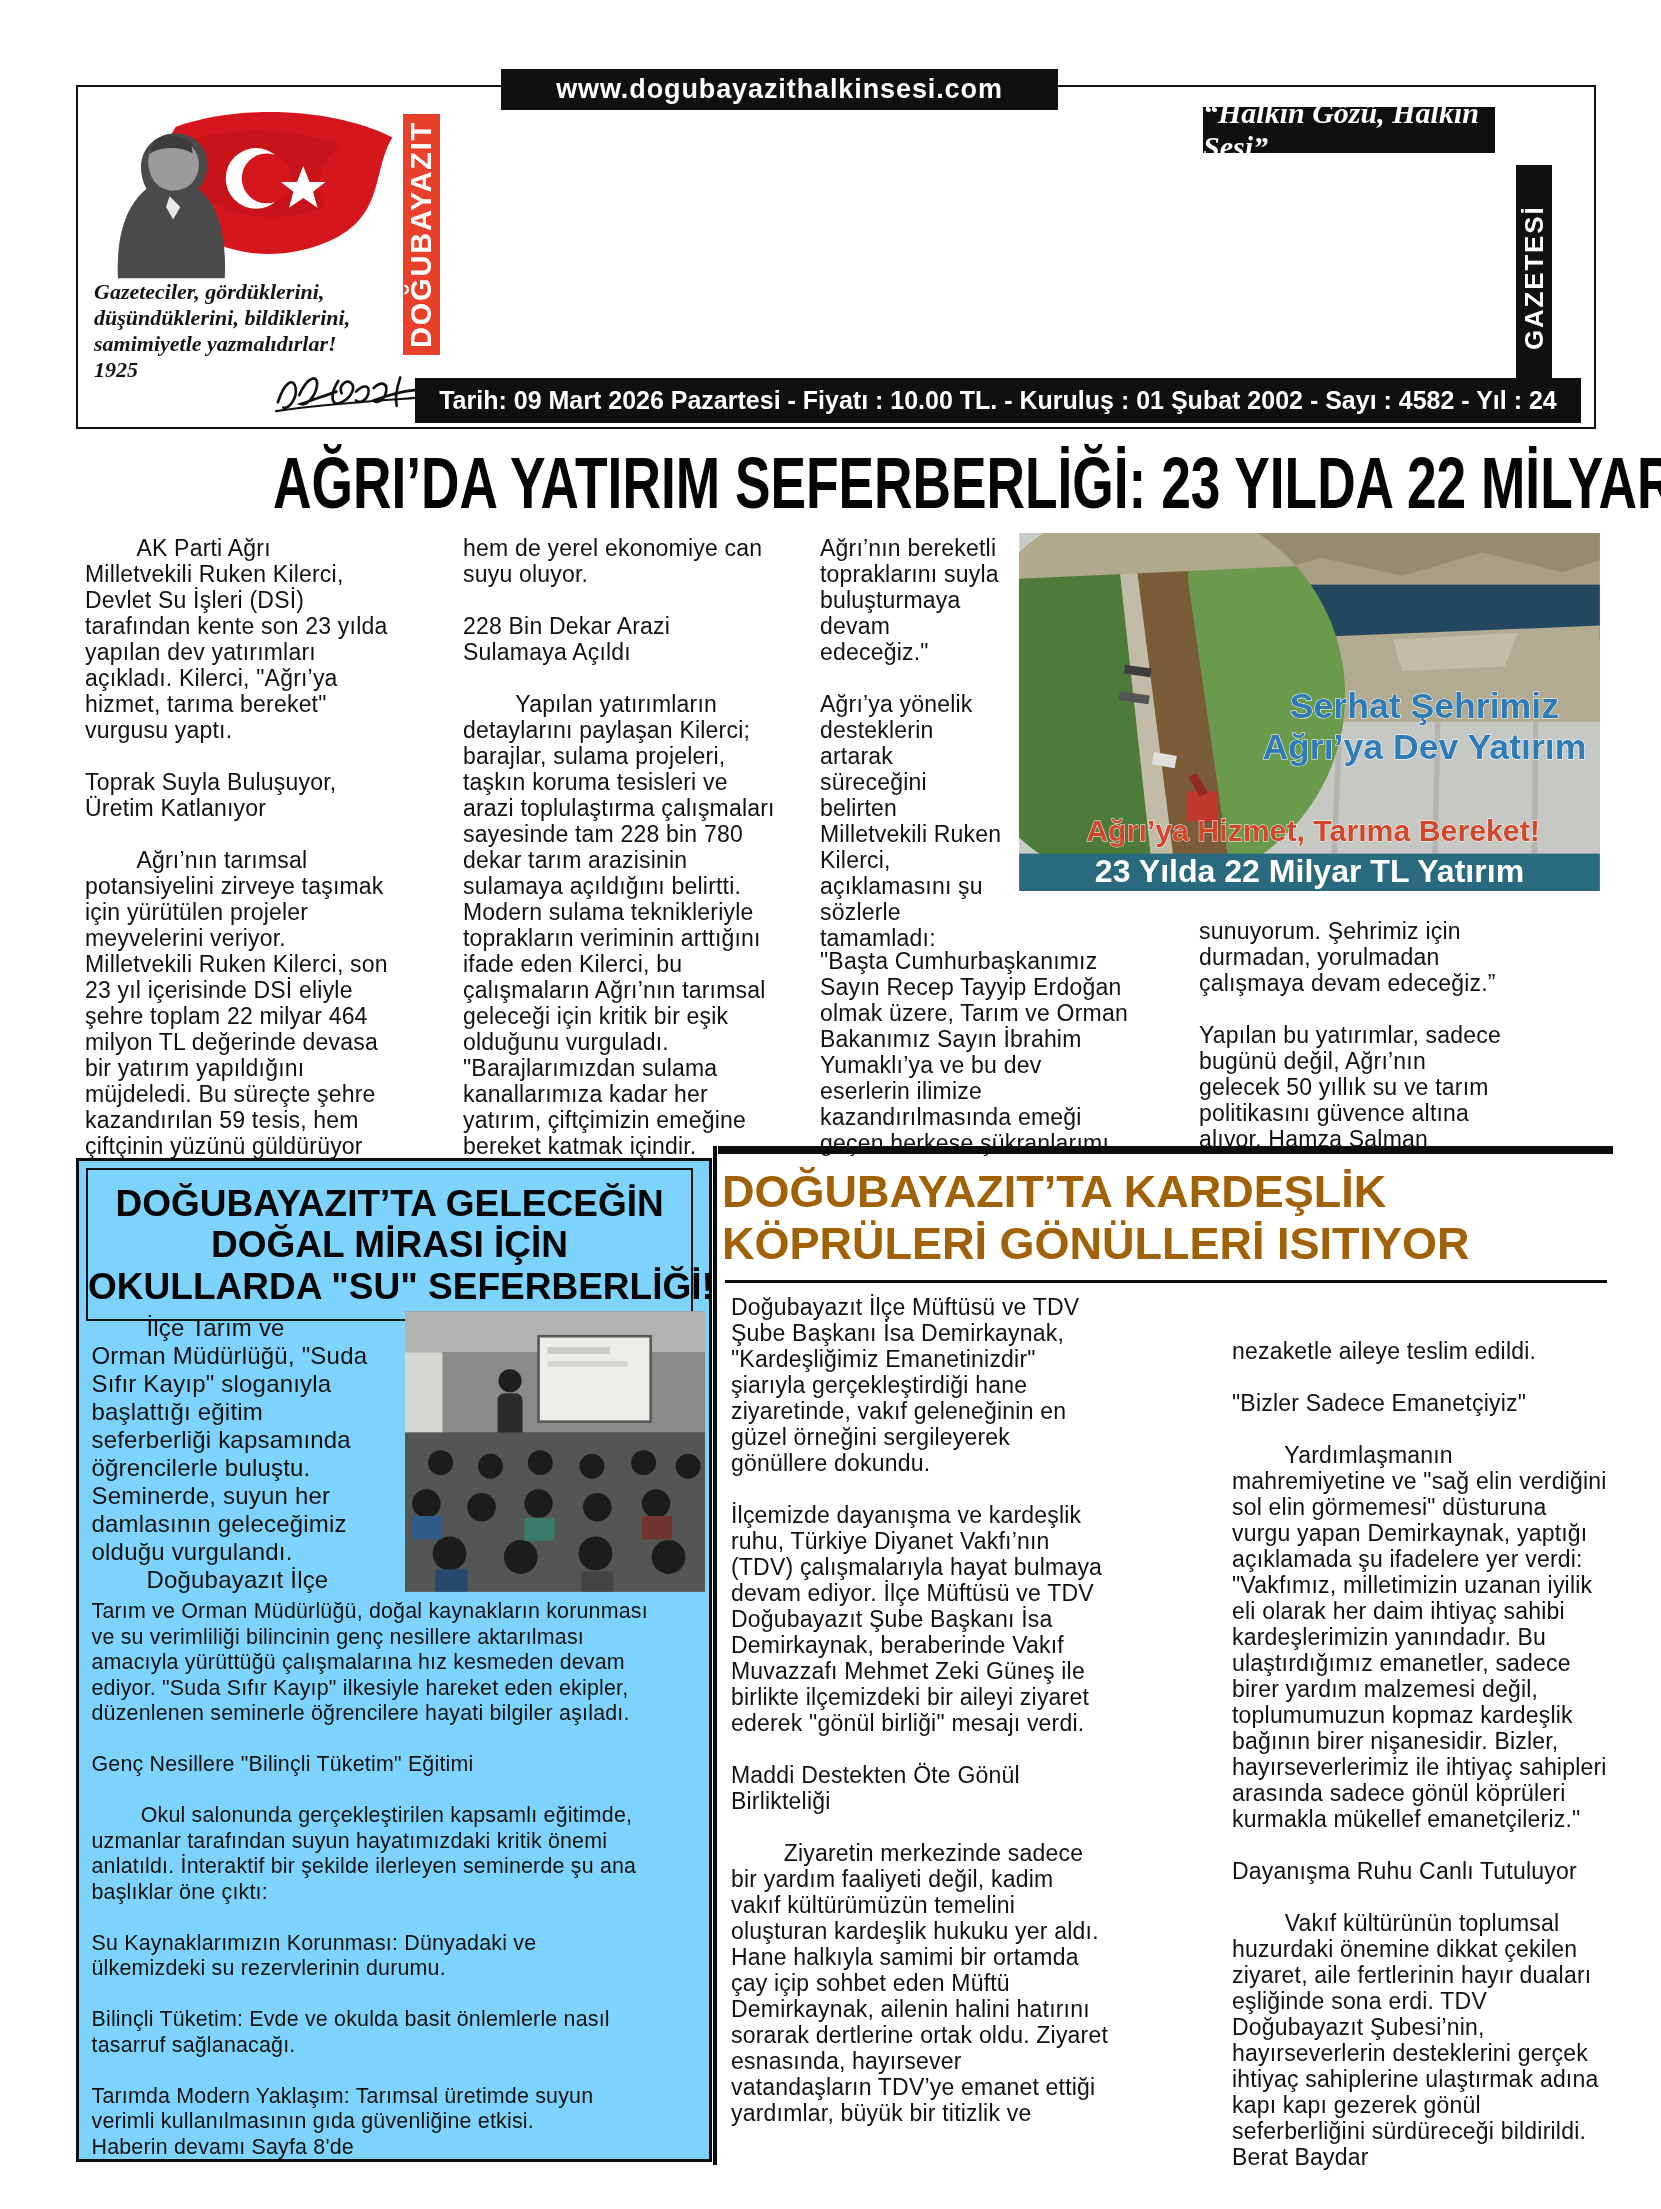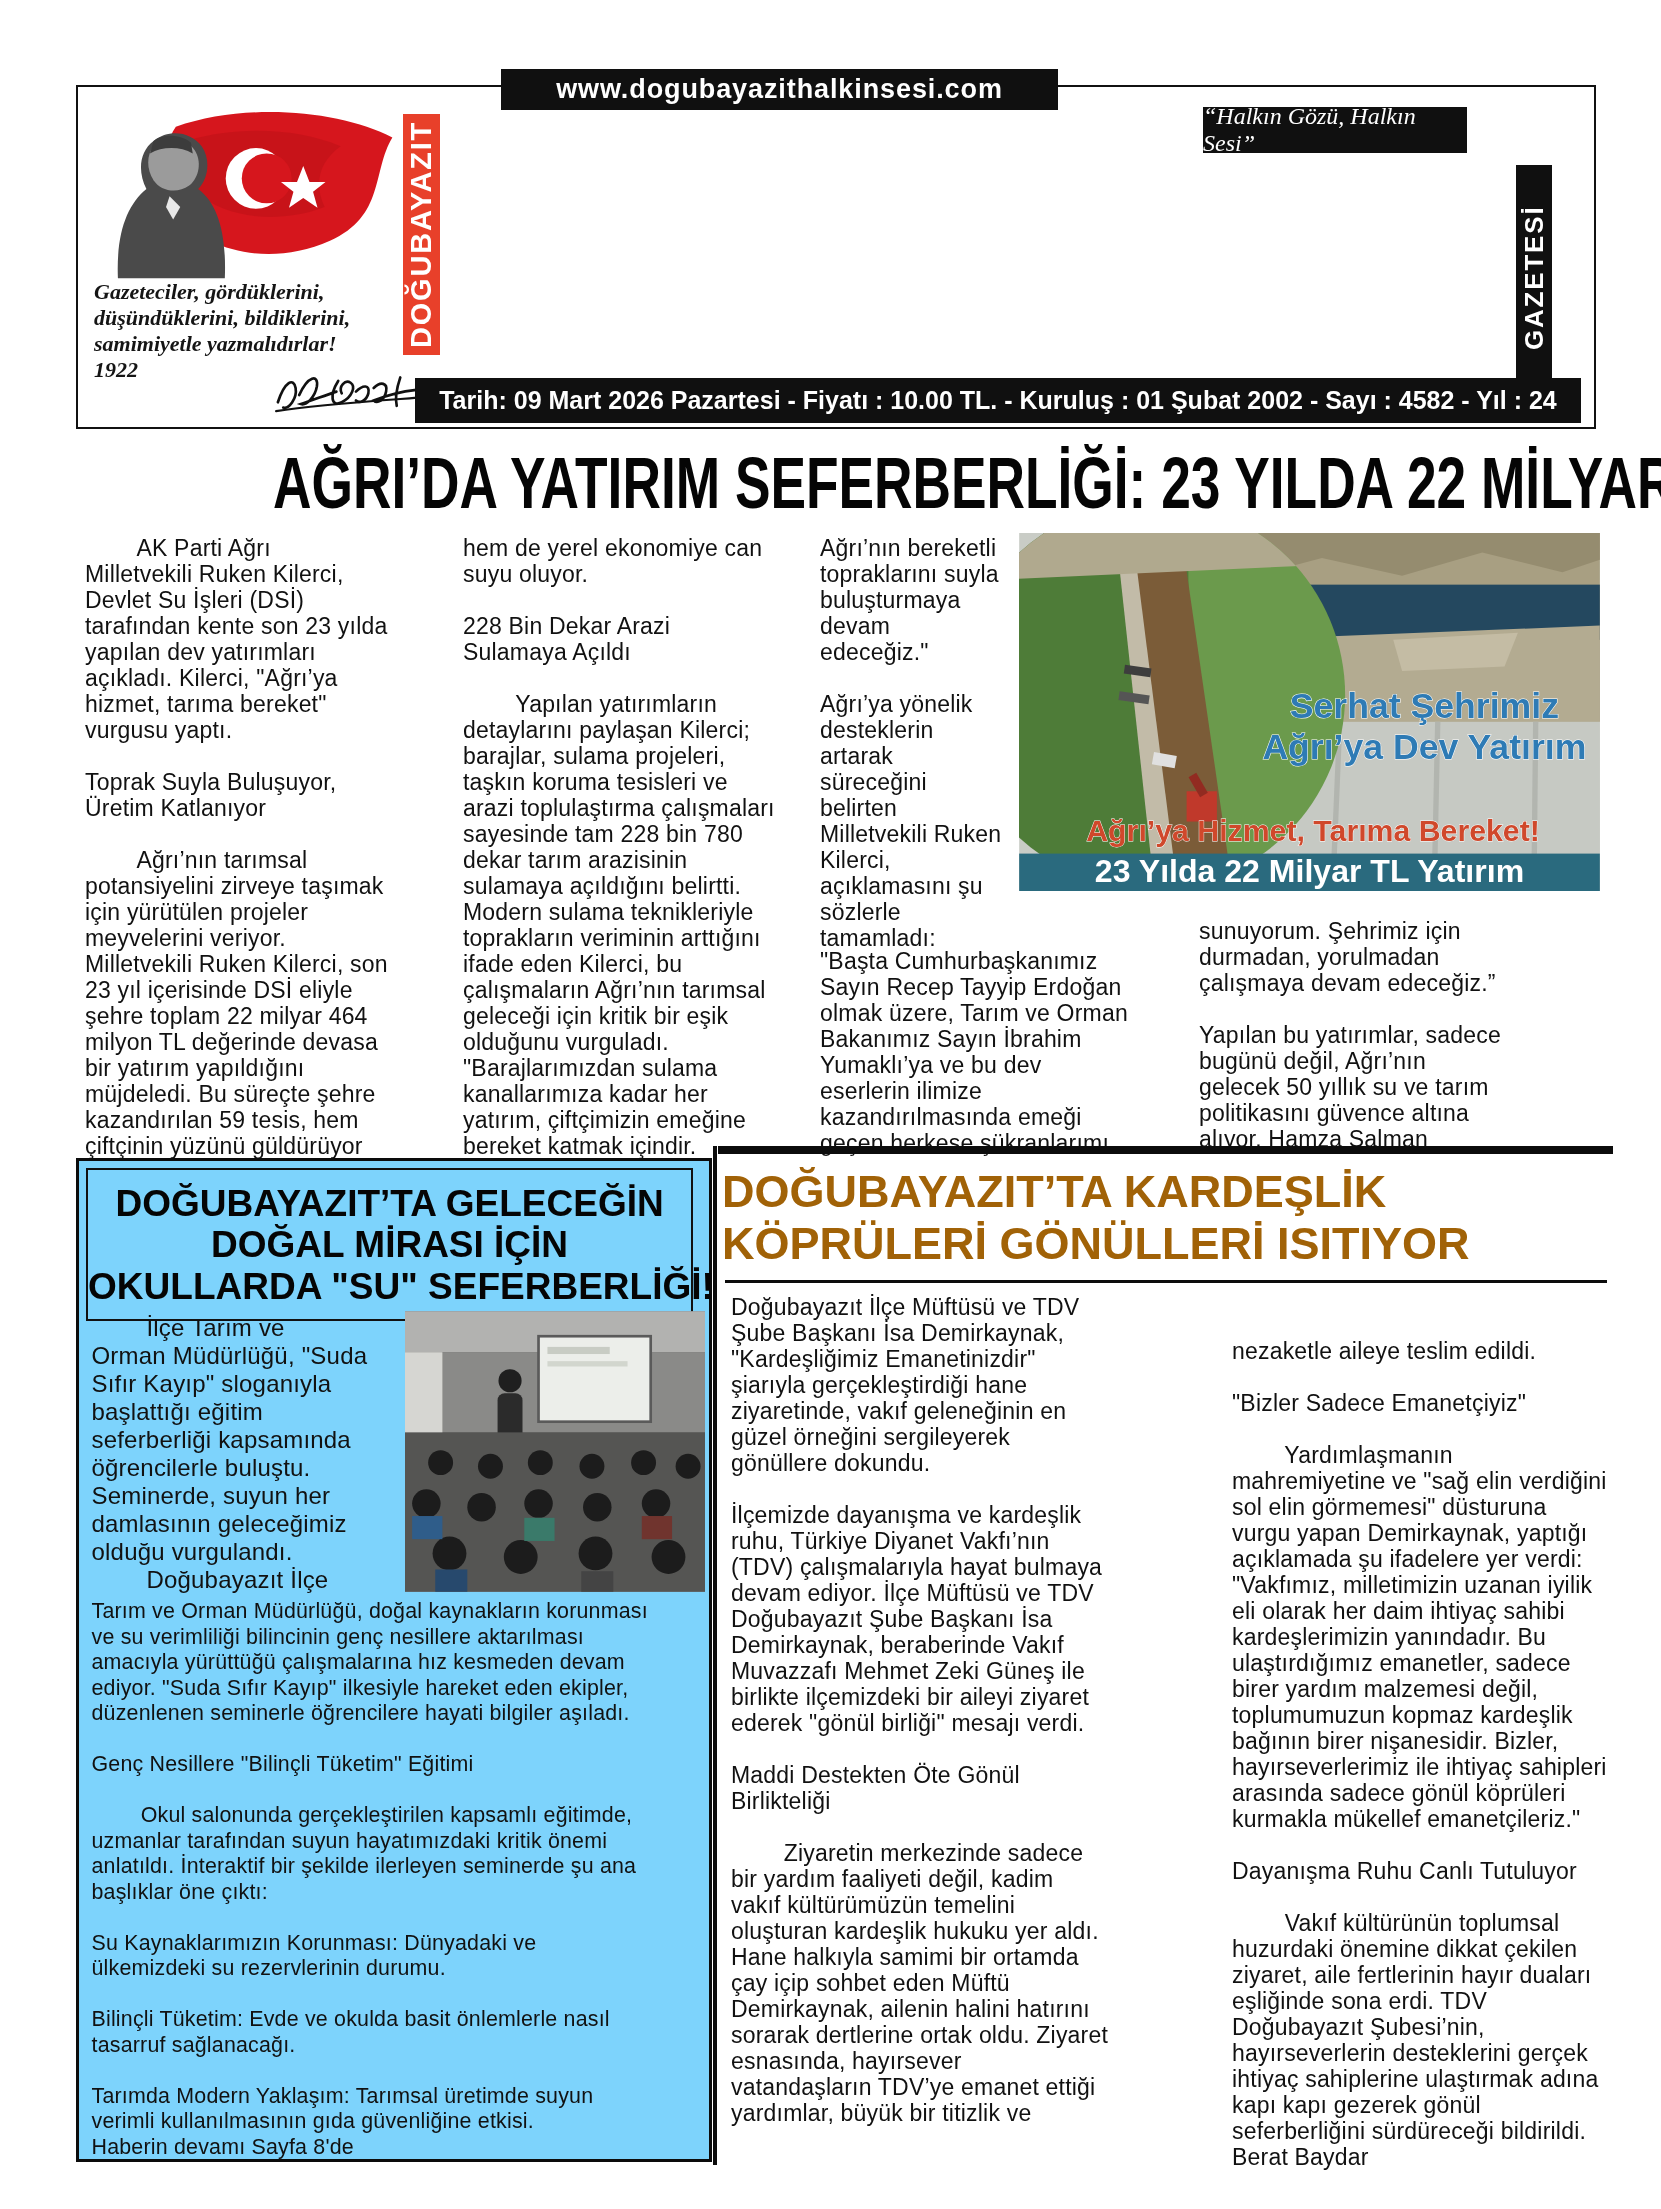--- a/index.html
+++ b/index.html
@@ -4,22 +4,22 @@
 <style>
   html,body{margin:0;padding:0;background:#ffffff;}
   .page{position:relative;width:1661px;height:2210px;background:#ffffff;overflow:hidden;
         font-family:"Liberation Sans",sans-serif;color:#0a0a0a;}
   .abs{position:absolute;}
   .pre{white-space:pre;}
   
   .masthead{left:76px;top:85px;width:1516px;height:340px;border:2.7px solid #111;background:#fff;}
   .bar{background:#101010;color:#fff;display:flex;align-items:center;justify-content:center;}
   .url-bar{left:423px;top:-18px;width:557px;height:41px;font-weight:bold;font-size:27px;letter-spacing:0.9px;}
-  .slogan-bar{left:1125px;top:19.6px;width:264px;height:46px;font-family:"Liberation Serif",serif;
-              font-style:italic;font-weight:normal;font-size:24px;}
+  .slogan-bar{left:1125px;top:19.6px;width:292px;height:46px;font-family:"Liberation Serif",serif;
+              font-style:italic;font-weight:bold;font-size:30px;}
   .date-bar{left:337px;top:291px;width:1166px;height:45px;font-weight:bold;font-size:25px;}
   .quote{left:16px;top:192px;width:321px;font-family:"Liberation Serif",serif;font-style:italic;
          font-weight:bold;font-size:22px;line-height:1.18;color:#151515;}
   .vstrip{display:flex;align-items:center;justify-content:center;writing-mode:vertical-rl;
           transform:rotate(180deg);font-weight:bold;color:#fff;}
   .city-strip{left:325px;top:27px;width:37px;height:241px;background:#e8402a;font-size:29px;letter-spacing:1.8px;}
   .gaz-strip{left:1438px;top:78px;width:36px;height:225px;background:#101010;font-size:26px;letter-spacing:1.8px;}
   .logotype{left:372px;top:32px;width:1060px;height:267px;white-space:nowrap;line-height:1;
             font-weight:bold;letter-spacing:-3.6px;}
   .t-red{color:#e8402a;}
@@ -69,21 +69,21 @@
       <polygon points="238,74 245,92 263,92 249,103 254,121 238,110 222,121 227,103 213,92 231,92" fill="#ffffff"></polygon>
       <path d="M30,200 C28,150 40,118 62,100 C52,80 54,58 70,46 C88,32 112,36 124,52 C134,66 132,88 120,100 C142,116 152,150 150,200 Z" fill="#4a4a4a"></path>
       <path d="M70,52 C84,40 106,42 116,56 C124,68 122,86 110,96 C96,106 78,102 70,90 C62,78 62,62 70,52 Z" fill="#9b9b9b"></path>
       <path d="M66,60 C80,52 100,52 114,60 L112,48 C100,38 80,38 70,46 Z" fill="#3c3c3c"></path>
       <polygon points="88,108 100,120 92,134 84,120" fill="#e8e8e8"></polygon>
     </svg>
 
     <div class="abs quote pre">Gazeteciler, gördüklerini,
 düşündüklerini, bildiklerini,
 samimiyetle yazmalıdırlar!
-1922</div>
+1925</div>
 
     <svg class="abs" style="left:189px;top:278px;" width="169" height="55" viewBox="0 0 190 62">
       <path d="M12,42 C20,18 30,14 32,26 C34,38 24,50 18,48 M36,34 C46,12 58,10 56,24 C54,36 44,46 38,44 C50,40 66,34 78,30 M80,18 C70,34 72,48 84,42 C96,36 100,24 94,20 C88,16 80,24 84,32 M100,30 C108,22 116,22 114,32 C112,40 104,44 100,40 M120,26 C128,18 136,20 134,30 C132,40 124,44 120,40 C130,36 150,30 168,28 M150,14 C146,26 144,38 146,46" fill="none" stroke="#111" stroke-width="3" stroke-linecap="round"></path>
       <path d="M10,52 C60,44 130,40 182,36" fill="none" stroke="#111" stroke-width="2.5" stroke-linecap="round"></path>
     </svg>
 
     <div class="abs vstrip city-strip">DOĞUBAYAZIT</div>
 
 
     <div class="abs vstrip gaz-strip">GAZETESİ</div>

